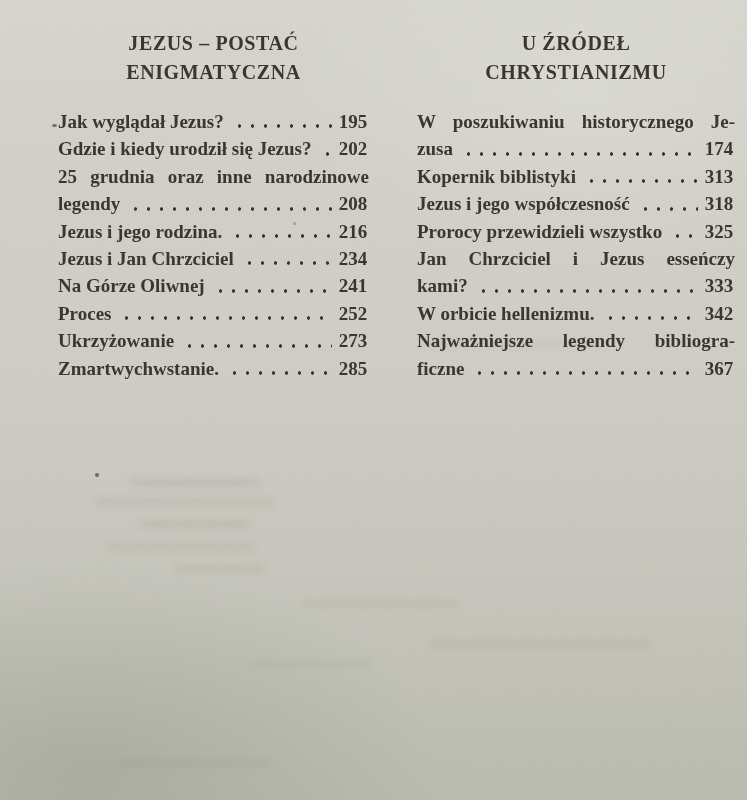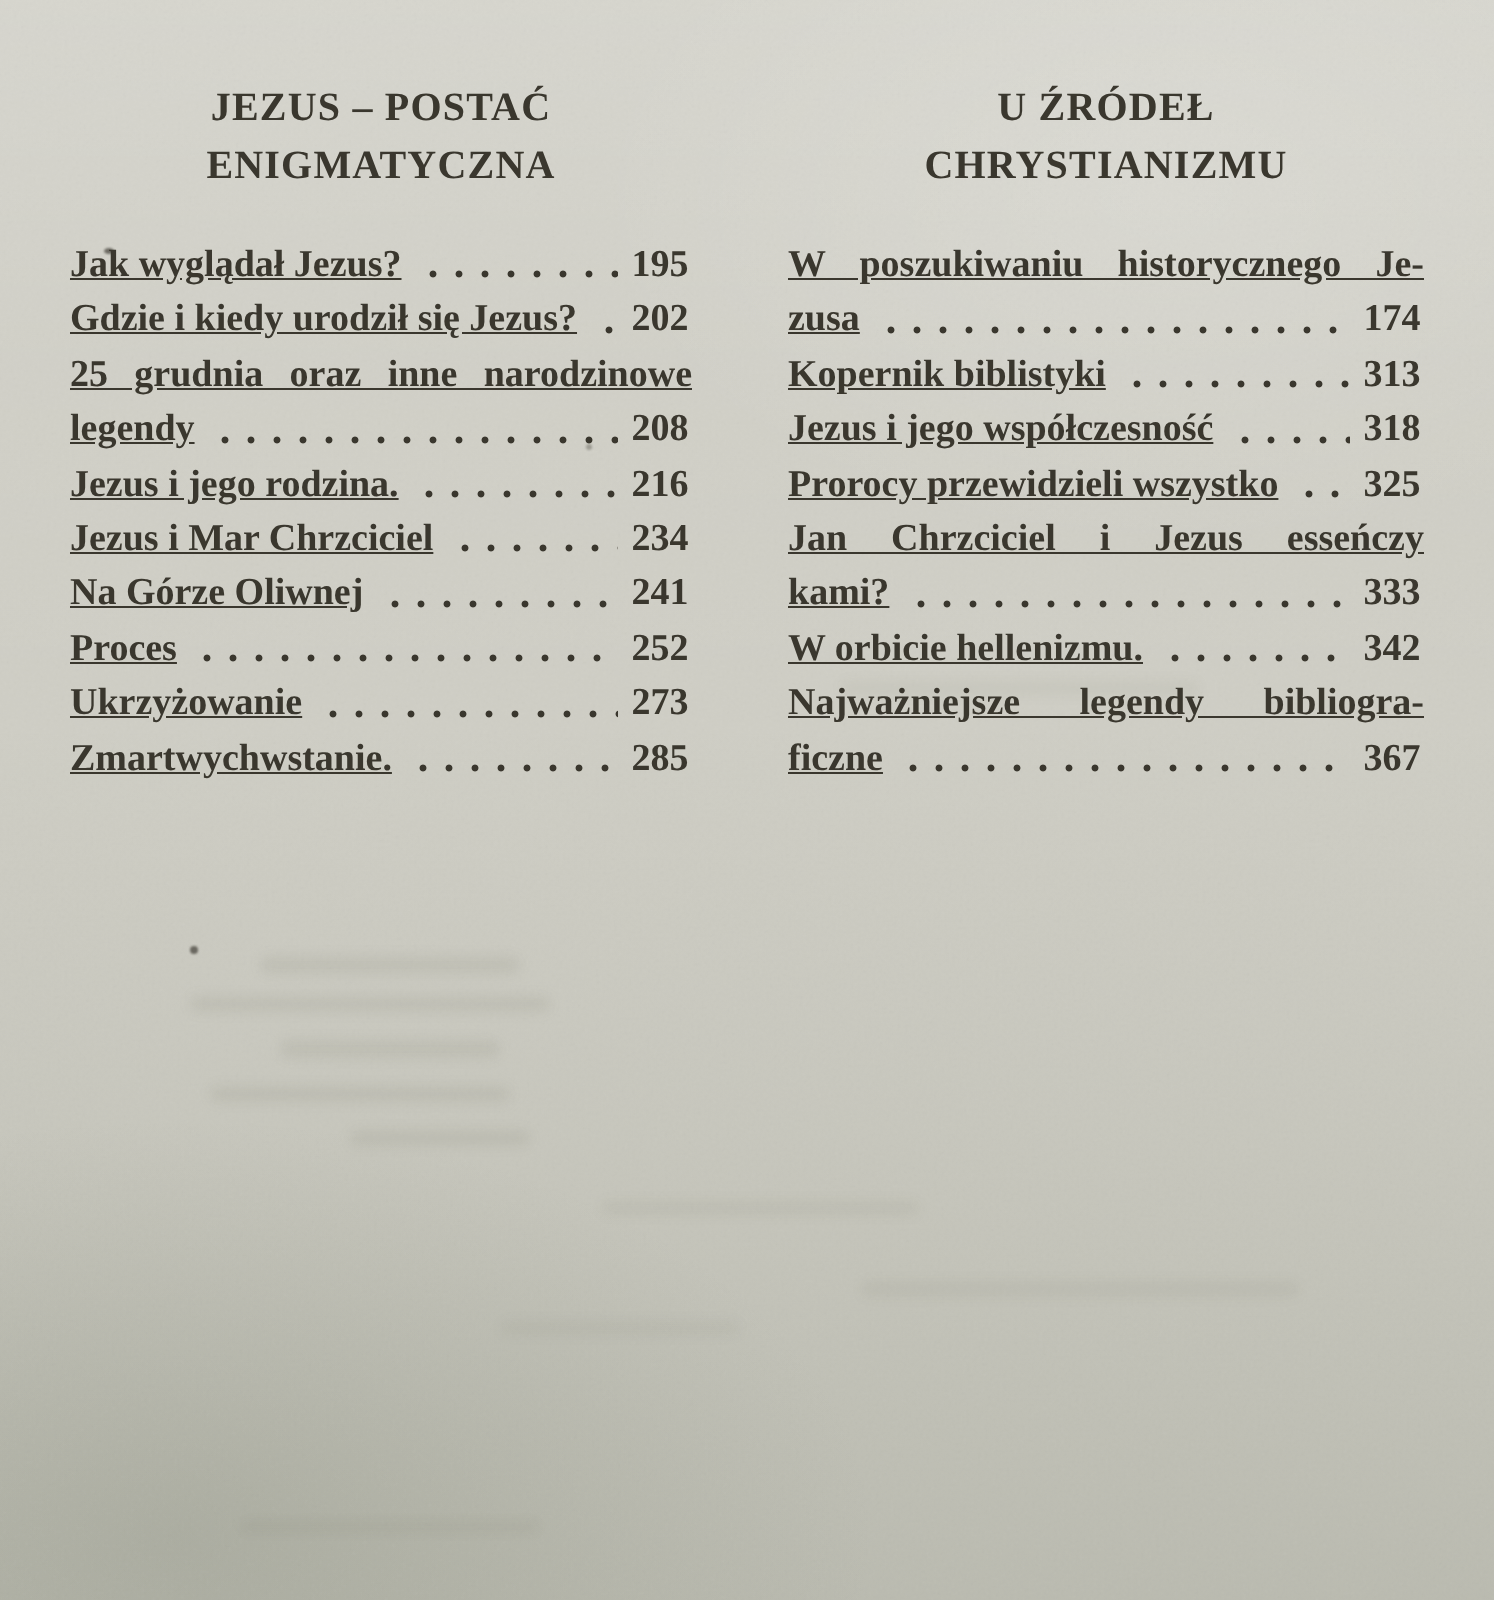--- a/index.html
+++ b/index.html
@@ -25,39 +25,39 @@
         rgba(92,99,80,0.18) 100%),
       var(--paper);
     color: var(--ink);
   }
   .grain {
     position: absolute; inset: 0;
     width: 100%; height: 100%;
     opacity: 0.6;
     pointer-events: none;
   }
-  .col { position: absolute; top: 40px; }
+  .col { position: absolute; top: 29px; margin-left: 23px; }
   .col-left  { left: 35px;  width: 311px; }
   .col-right { left: 394px; width: 318px; }
   .heading {
     text-align: center;
     font-weight: 700;
     font-size: 20px;
     line-height: 29px;
     letter-spacing: 0.6px;
     margin: 0 0 21px 0;
   }
   .row {
     display: flex;
     font-weight: 700;
     font-size: 19px;
     line-height: 27.4px;
     white-space: nowrap;
   }
-  .row .label { flex: 0 0 auto; text-decoration: underline; }
+  .row .label { flex: 0 0 auto; }
   .row.justify .label {
     flex: 1 1 auto;
     white-space: normal;
     text-align: justify;
     text-align-last: justify;
   }
   .dots {
     flex: 1 1 auto;
     min-width: 0;
     height: 27.4px;
@@ -139,21 +139,21 @@
           <span class="label">legendy</span>
           <span class="dots"></span>
           <span class="num">208</span>
         </div>
         <div class="row">
           <span class="label">Jezus i jego rodzina.</span>
           <span class="dots"></span>
           <span class="num">216</span>
         </div>
         <div class="row">
-          <span class="label">Jezus i Mar Chrzciciel</span>
+          <span class="label">Jezus i Jan Chrzciciel</span>
           <span class="dots"></span>
           <span class="num">234</span>
         </div>
         <div class="row">
           <span class="label">Na Górze Oliwnej</span>
           <span class="dots"></span>
           <span class="num">241</span>
         </div>
         <div class="row">
           <span class="label">Proces</span>

